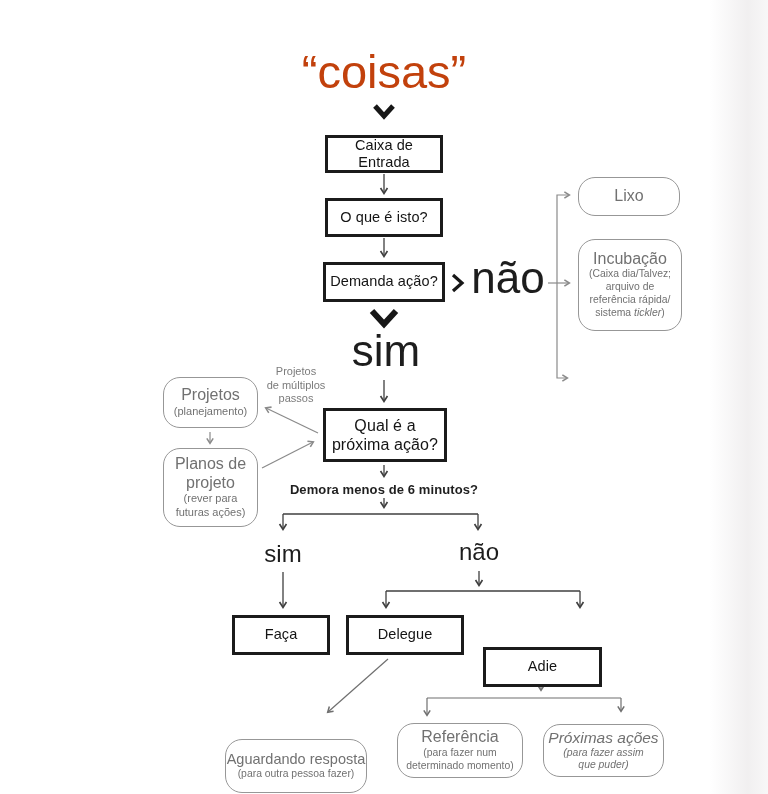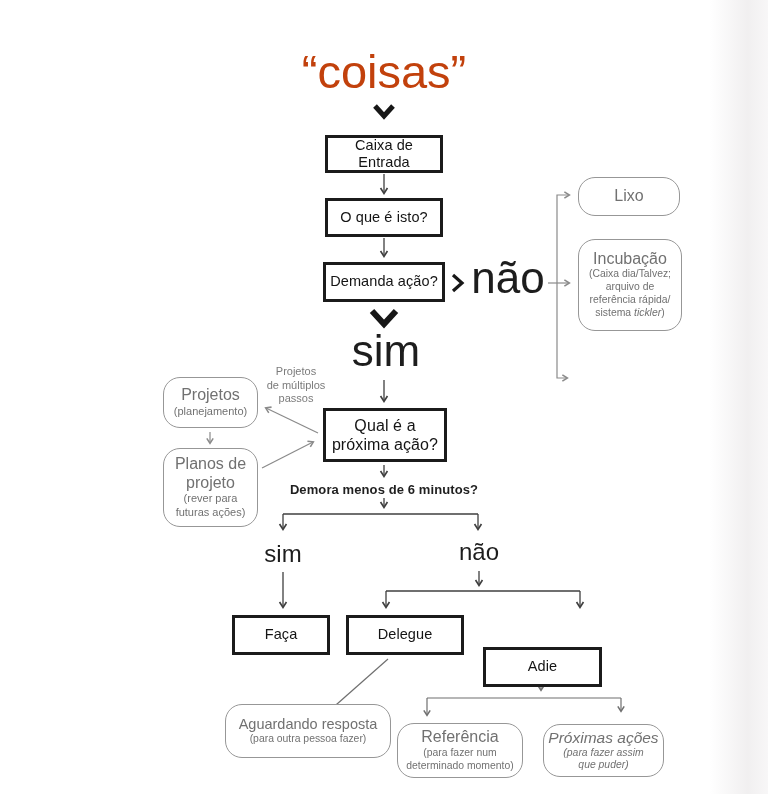--- a/index.html
+++ b/index.html
@@ -196,21 +196,21 @@
   <div class="bbox" style="left:232px; top:615px; width:98px; height:40px;">
     <span>Faça</span>
   </div>
   <div class="bbox" style="left:346px; top:615px; width:118px; height:40px;">
     <span>Delegue</span>
   </div>
   <div class="bbox" style="left:483px; top:615px; width:119px; height:40px;margin-top:32px;">
     <span>Adie</span>
   </div>
 
-  <div class="soft" style="left:225px; top:704px; width:166px; height:54px;">
+  <div class="soft" style="left:225px; top:739px; width:142px; height:54px;">
     <div class="t t-sm">Aguardando resposta</div>
     <div class="s">(para outra pessoa fazer)</div>
   </div>
 
   <div class="soft" style="left:397px; top:723px; width:126px; height:55px;">
     <div class="t">Referência</div>
     <div class="s">(para fazer num</div>
     <div class="s">determinado momento)</div>
   </div>
 

